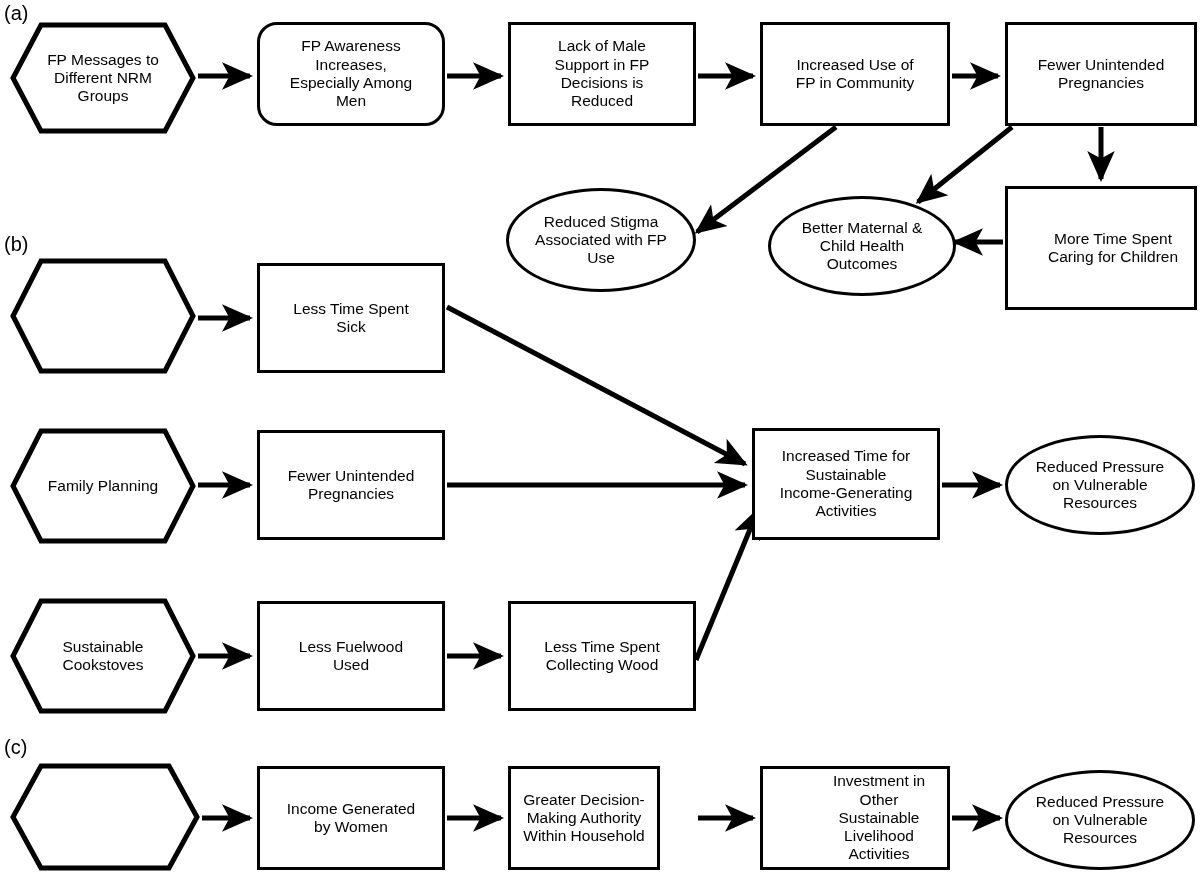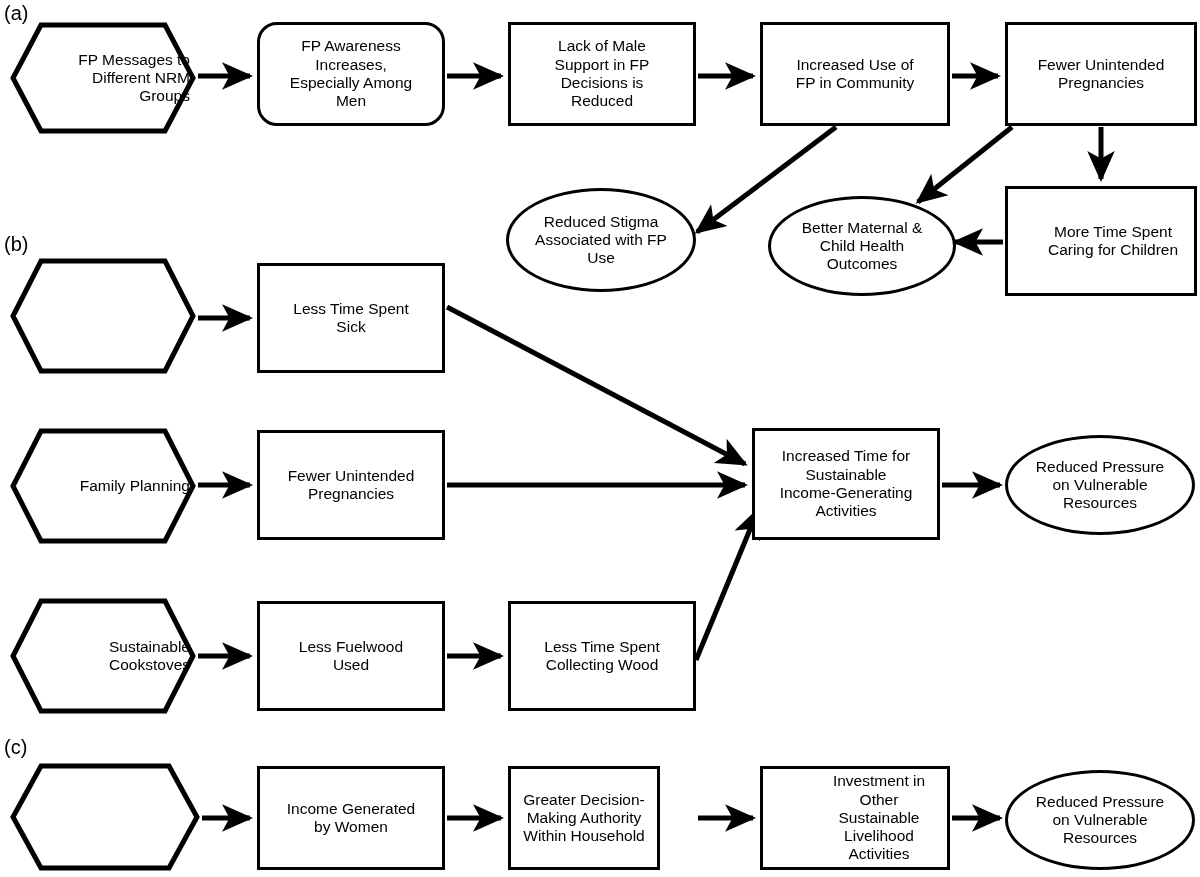--- a/index.html
+++ b/index.html
@@ -44,21 +44,20 @@
     padding: 0 6px;
     box-sizing: border-box;
     white-space: pre-line;
   }
   .node.rect {
     border: 3px solid #000000;
   }
   .node.hex {
     border: none;
     background: transparent;
-    text-align: right;
   }
   .node.hex .hexbg {
     position: absolute;
     left: 0; top: 0; right: 0; bottom: 0;
   }
   .node.hex .lbl {
     position: relative;
     z-index: 2;
   }
   .node.ellipse {
@@ -139,21 +138,21 @@
       <div class="node ellipse" style="left: 506px; top: 188px; width: 190px; height: 104px;">
         <span class="lbl">Reduced Stigma
 Associated with FP
 Use</span>
       </div>
       <div class="node ellipse" style="left: 768px; top: 196px; width: 188px; height: 100px;">
         <span class="lbl">Better Maternal &amp;
 Child Health
 Outcomes</span>
       </div>
-      <div class="node rect" style="left: 1005px; top: 186px; width: 192px; height: 110px; padding-left: 24px;">
+      <div class="node rect" style="left: 1005px; top: 186px; width: 192px; height: 124px; padding-left: 24px;">
         <span class="lbl">More Time Spent
 Caring for Children</span>
       </div>
       <div class="node hex" style="left: 10px; top: 258px; width: 186px; height: 116px;">
         <svg class="hexbg" viewBox="0 0 186 116" preserveAspectRatio="none">
           <polygon points="31,3 155,3 183,58 155,113 31,113 3,58" fill="#ffffff" stroke="#000000" stroke-width="5" stroke-linejoin="miter"></polygon>
         </svg>
       </div>
       <div class="node rect" style="left: 257px; top: 263px; width: 188px; height: 110px;">
         <span class="lbl">Less Time Spent

